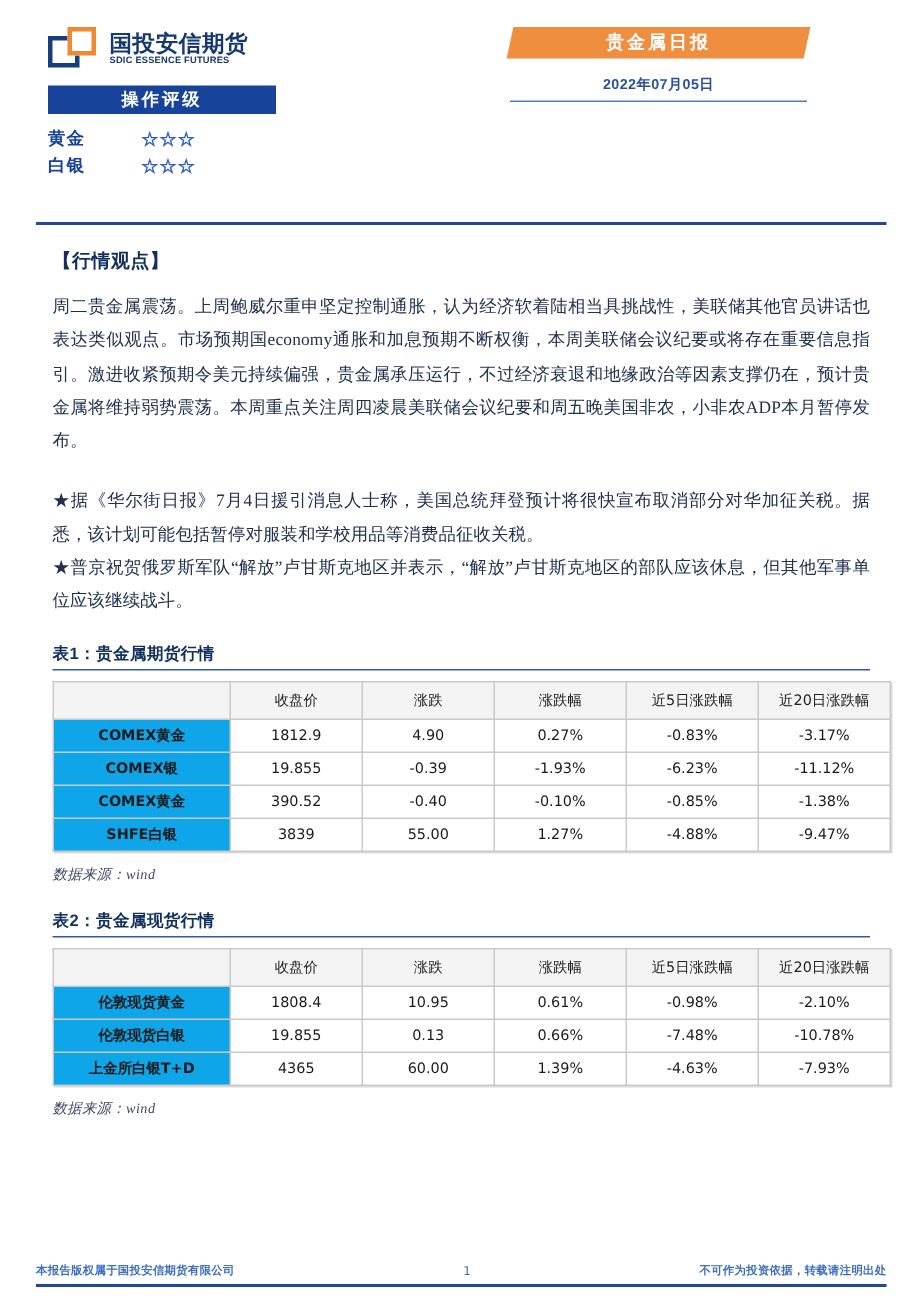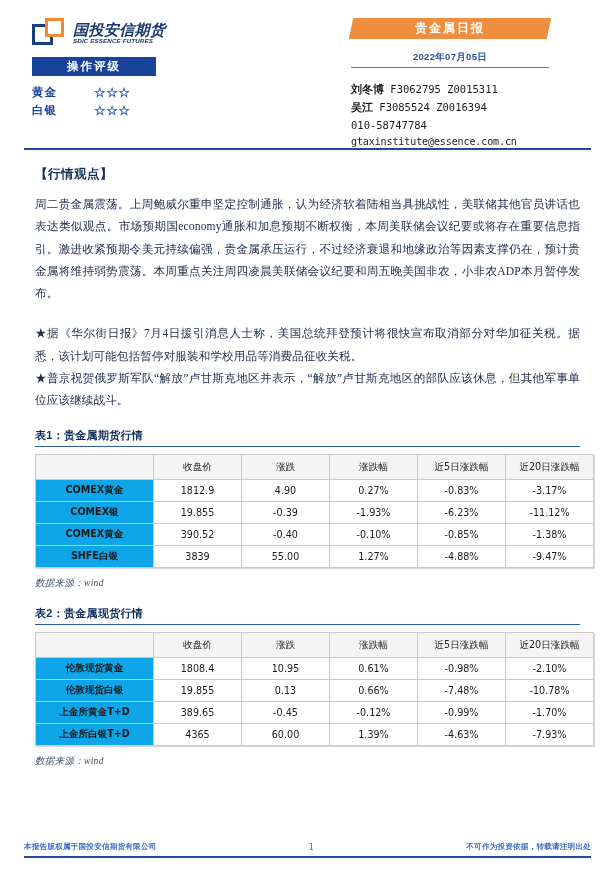--- a/index.html
+++ b/index.html
@@ -61,21 +61,20 @@
     top: 0px;
     width: 19px;
     height: 19px;
     border: 3px solid #ef8a33;
     box-sizing: border-box;
     background: #ffffff;
   }
   .logo-text {
     line-height: 1.02;
     padding-top: 4px;
-    font-style: italic;
   }
   .logo-cn {
     font-family: "Liberation Sans", sans-serif;
     font-size: 15px;
     font-weight: bold;
     color: #17386f;
     letter-spacing: 0.4px;
     white-space: nowrap;
   }
   .logo-en {
@@ -83,21 +82,21 @@
     font-size: 6.2px;
     font-weight: bold;
     color: #17386f;
     letter-spacing: 0.15px;
     white-space: nowrap;
     margin-top: 1px;
   }
 
   .rating-bar {
     margin-top: 9px;
-    width: 124px;
+    width: 152px;
     height: 19px;
     background: #17439b;
     color: #ffffff;
     font-family: Liberation Mono, monospace;
     font-size: 11.5px;
     font-weight: bold;
     letter-spacing: 2px;
     display: flex;
     align-items: center;
     justify-content: center;
@@ -120,21 +119,21 @@
     letter-spacing: 1px;
   }
   .rating-stars {
     font-size: 13px;
     letter-spacing: 0.5px;
     color: #2f5fbd;
   }
 
   .header-right {
     position: absolute;
-    right: 4px;
+    right: 15px;
     top: 18px;
     width: 240px;
   }
   .banner-wrap {
     position: relative;
     height: 21px;
     margin-left: 4px;
   }
   .banner {
     position: absolute;
@@ -362,32 +361,20 @@
       <div class="banner-wrap">
         <div class="banner"></div>
         <div class="banner-label">贵金属日报</div>
       </div>
 
       <div class="date-line">
         <span class="date-text">2022年07月05日</span>
         <div class="date-rule"></div>
       </div>
 
-      <div class="contacts">
-        <div class="contact-line">
-          <span class="who">刘冬博</span>
-          <span>F3062795 Z0015311</span>
-        </div>
-        <div class="contact-line">
-          <span class="who">吴江</span>
-          <span>F3085524 Z0016394</span>
-        </div>
-        <div class="contact-line">010-58747784</div>
-        <div class="contact-line small">gtaxinstitute@essence.com.cn</div>
-      </div>
     </div>
 
     <div class="head-rule"></div>
   </div>
 
   <div class="content">
 
     <div class="section-title">【行情观点】</div>
 
     <div class="para">周二贵金属震荡。上周鲍威尔重申坚定控制通胀，认为经济软着陆相当具挑战性，美联储其他官员讲话也表达类似观点。市场预期国economy通胀和加息预期不断权衡，本周美联储会议纪要或将存在重要信息指引。激进收紧预期令美元持续偏强，贵金属承压运行，不过经济衰退和地缘政治等因素支撑仍在，预计贵金属将维持弱势震荡。本周重点关注周四凌晨美联储会议纪要和周五晚美国非农，小非农ADP本月暂停发布。</div>
@@ -488,28 +475,20 @@
           </tr>
           <tr>
             <td class="rowhead">伦敦现货白银</td>
             <td>19.855</td>
             <td>0.13</td>
             <td>0.66%</td>
             <td>-7.48%</td>
             <td>-10.78%</td>
           </tr>
           <tr>
-            <td class="rowhead">上金所黄金T+D</td>
-            <td>389.65</td>
-            <td>-0.45</td>
-            <td>-0.12%</td>
-            <td>-0.99%</td>
-            <td>-1.70%</td>
-          </tr>
-          <tr>
             <td class="rowhead">上金所白银T+D</td>
             <td>4365</td>
             <td>60.00</td>
             <td>1.39%</td>
             <td>-4.63%</td>
             <td>-7.93%</td>
           </tr>
         </tbody>
       </table>
       <div class="source-note">数据来源：wind</div>

